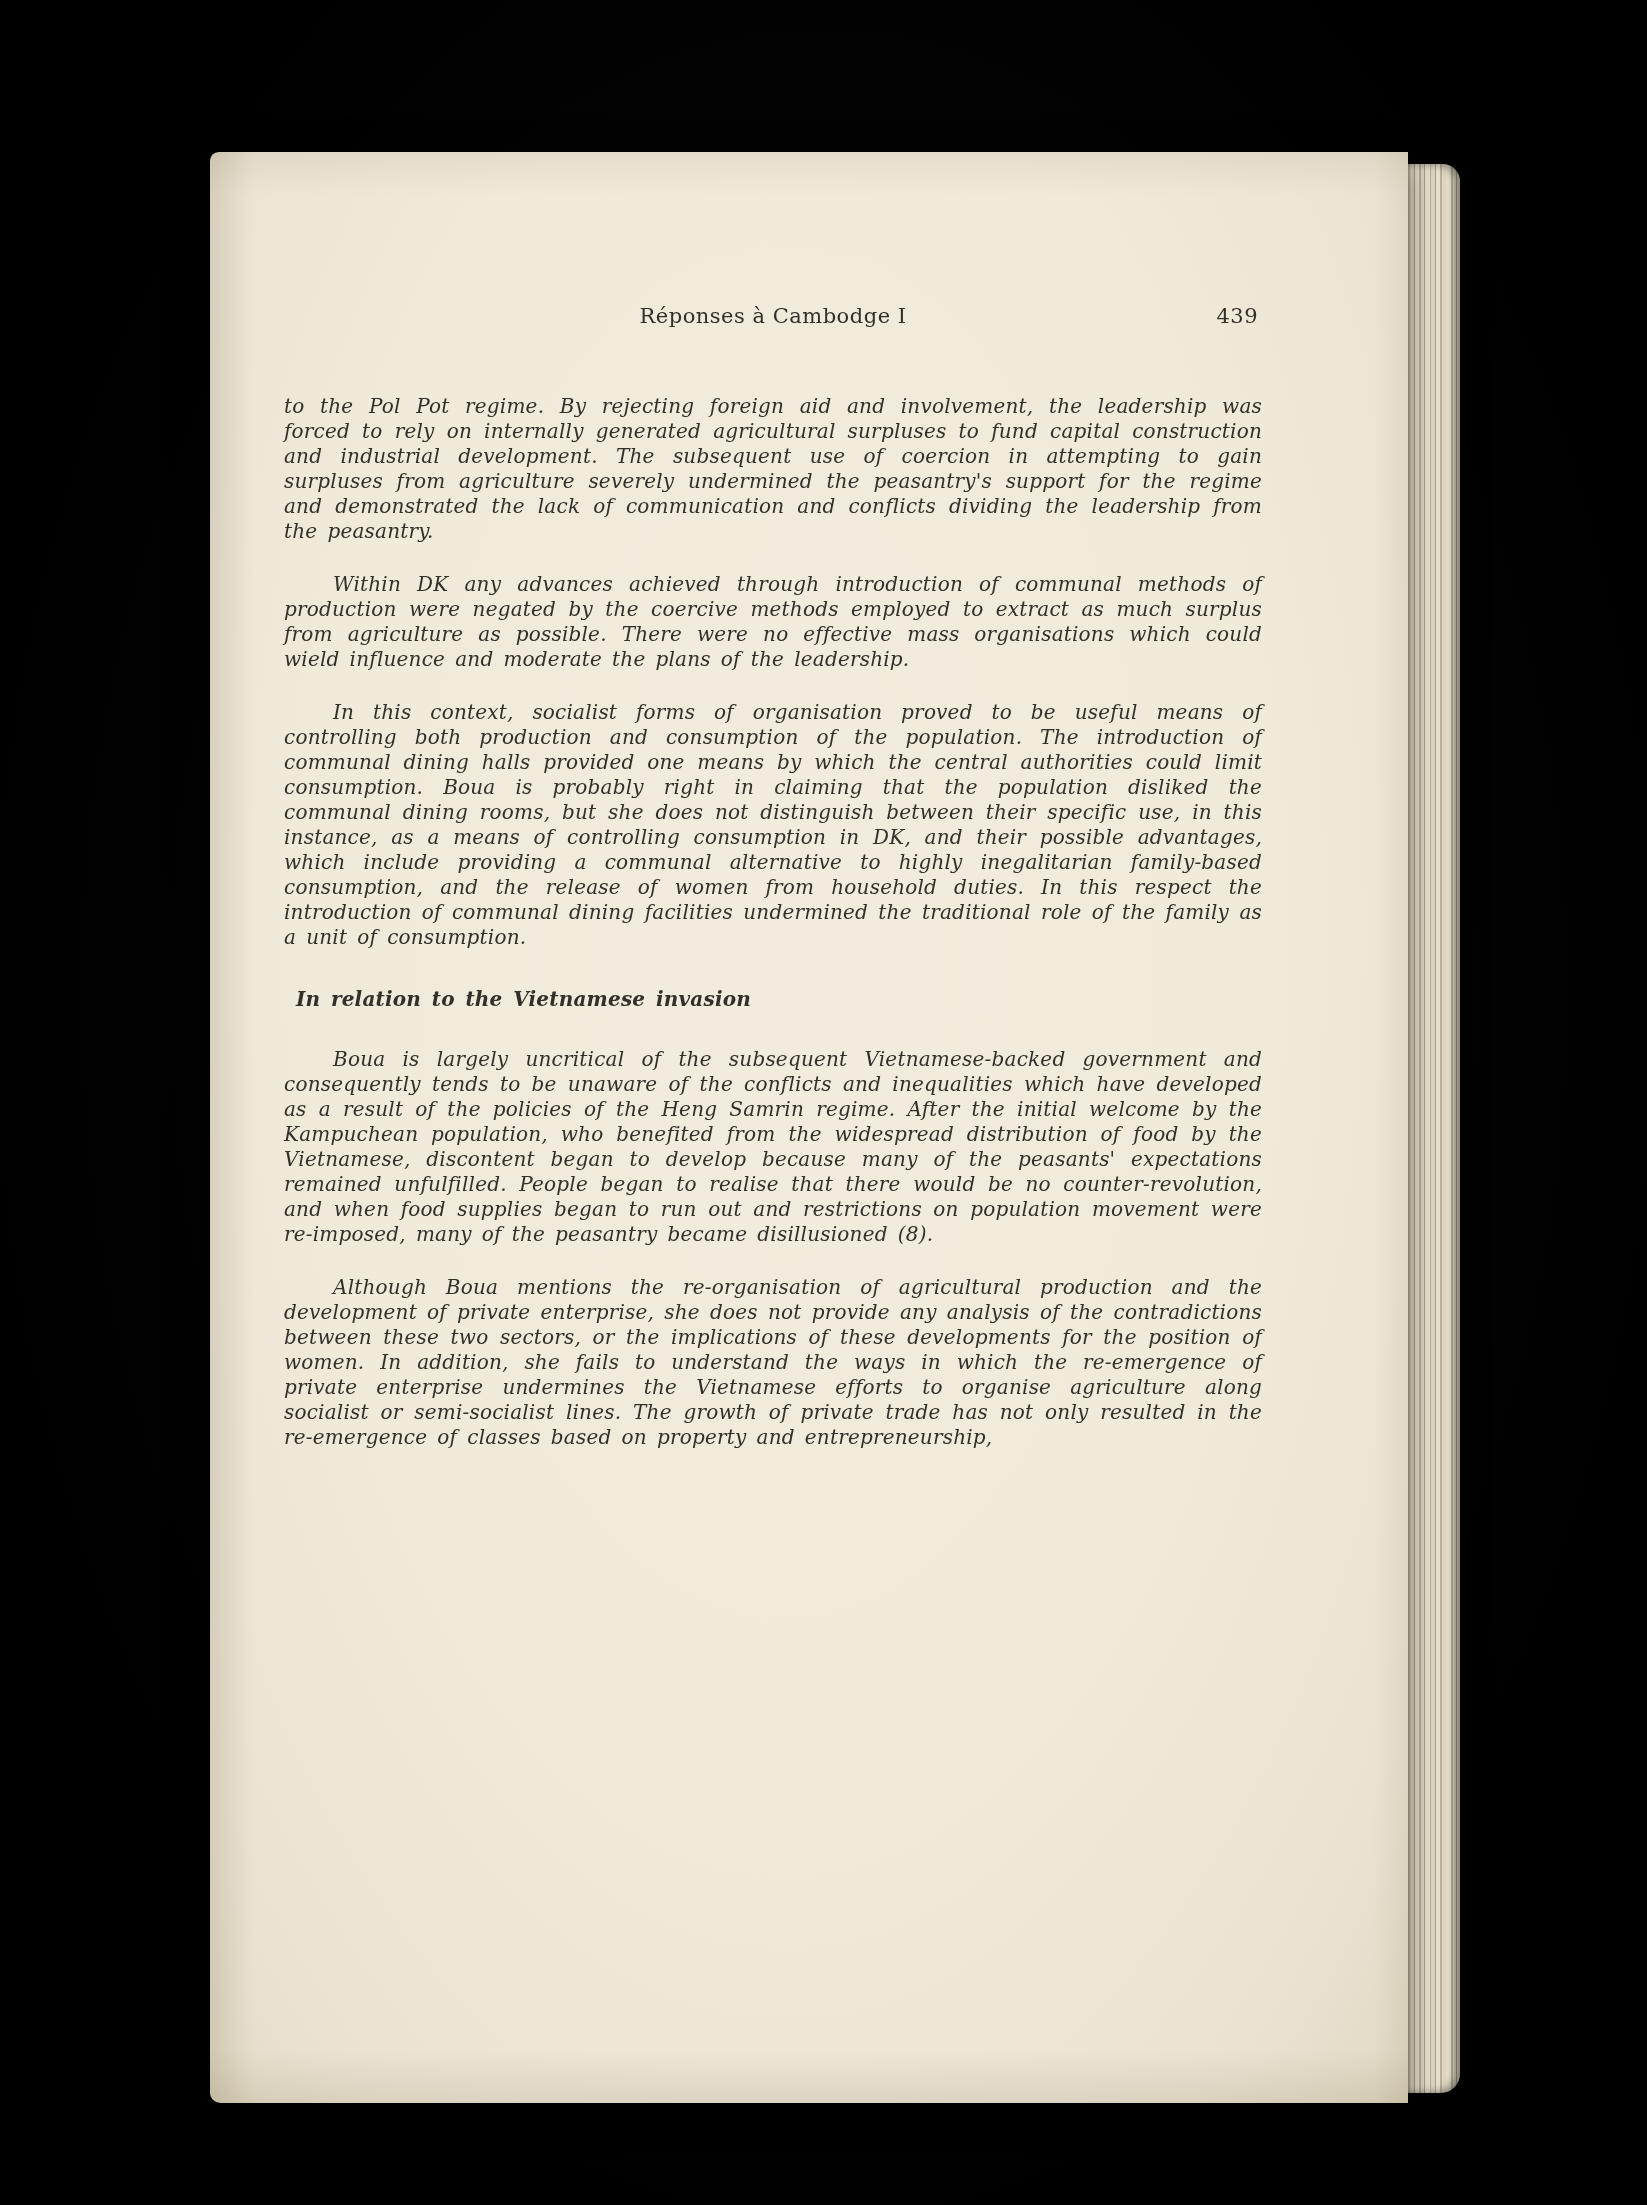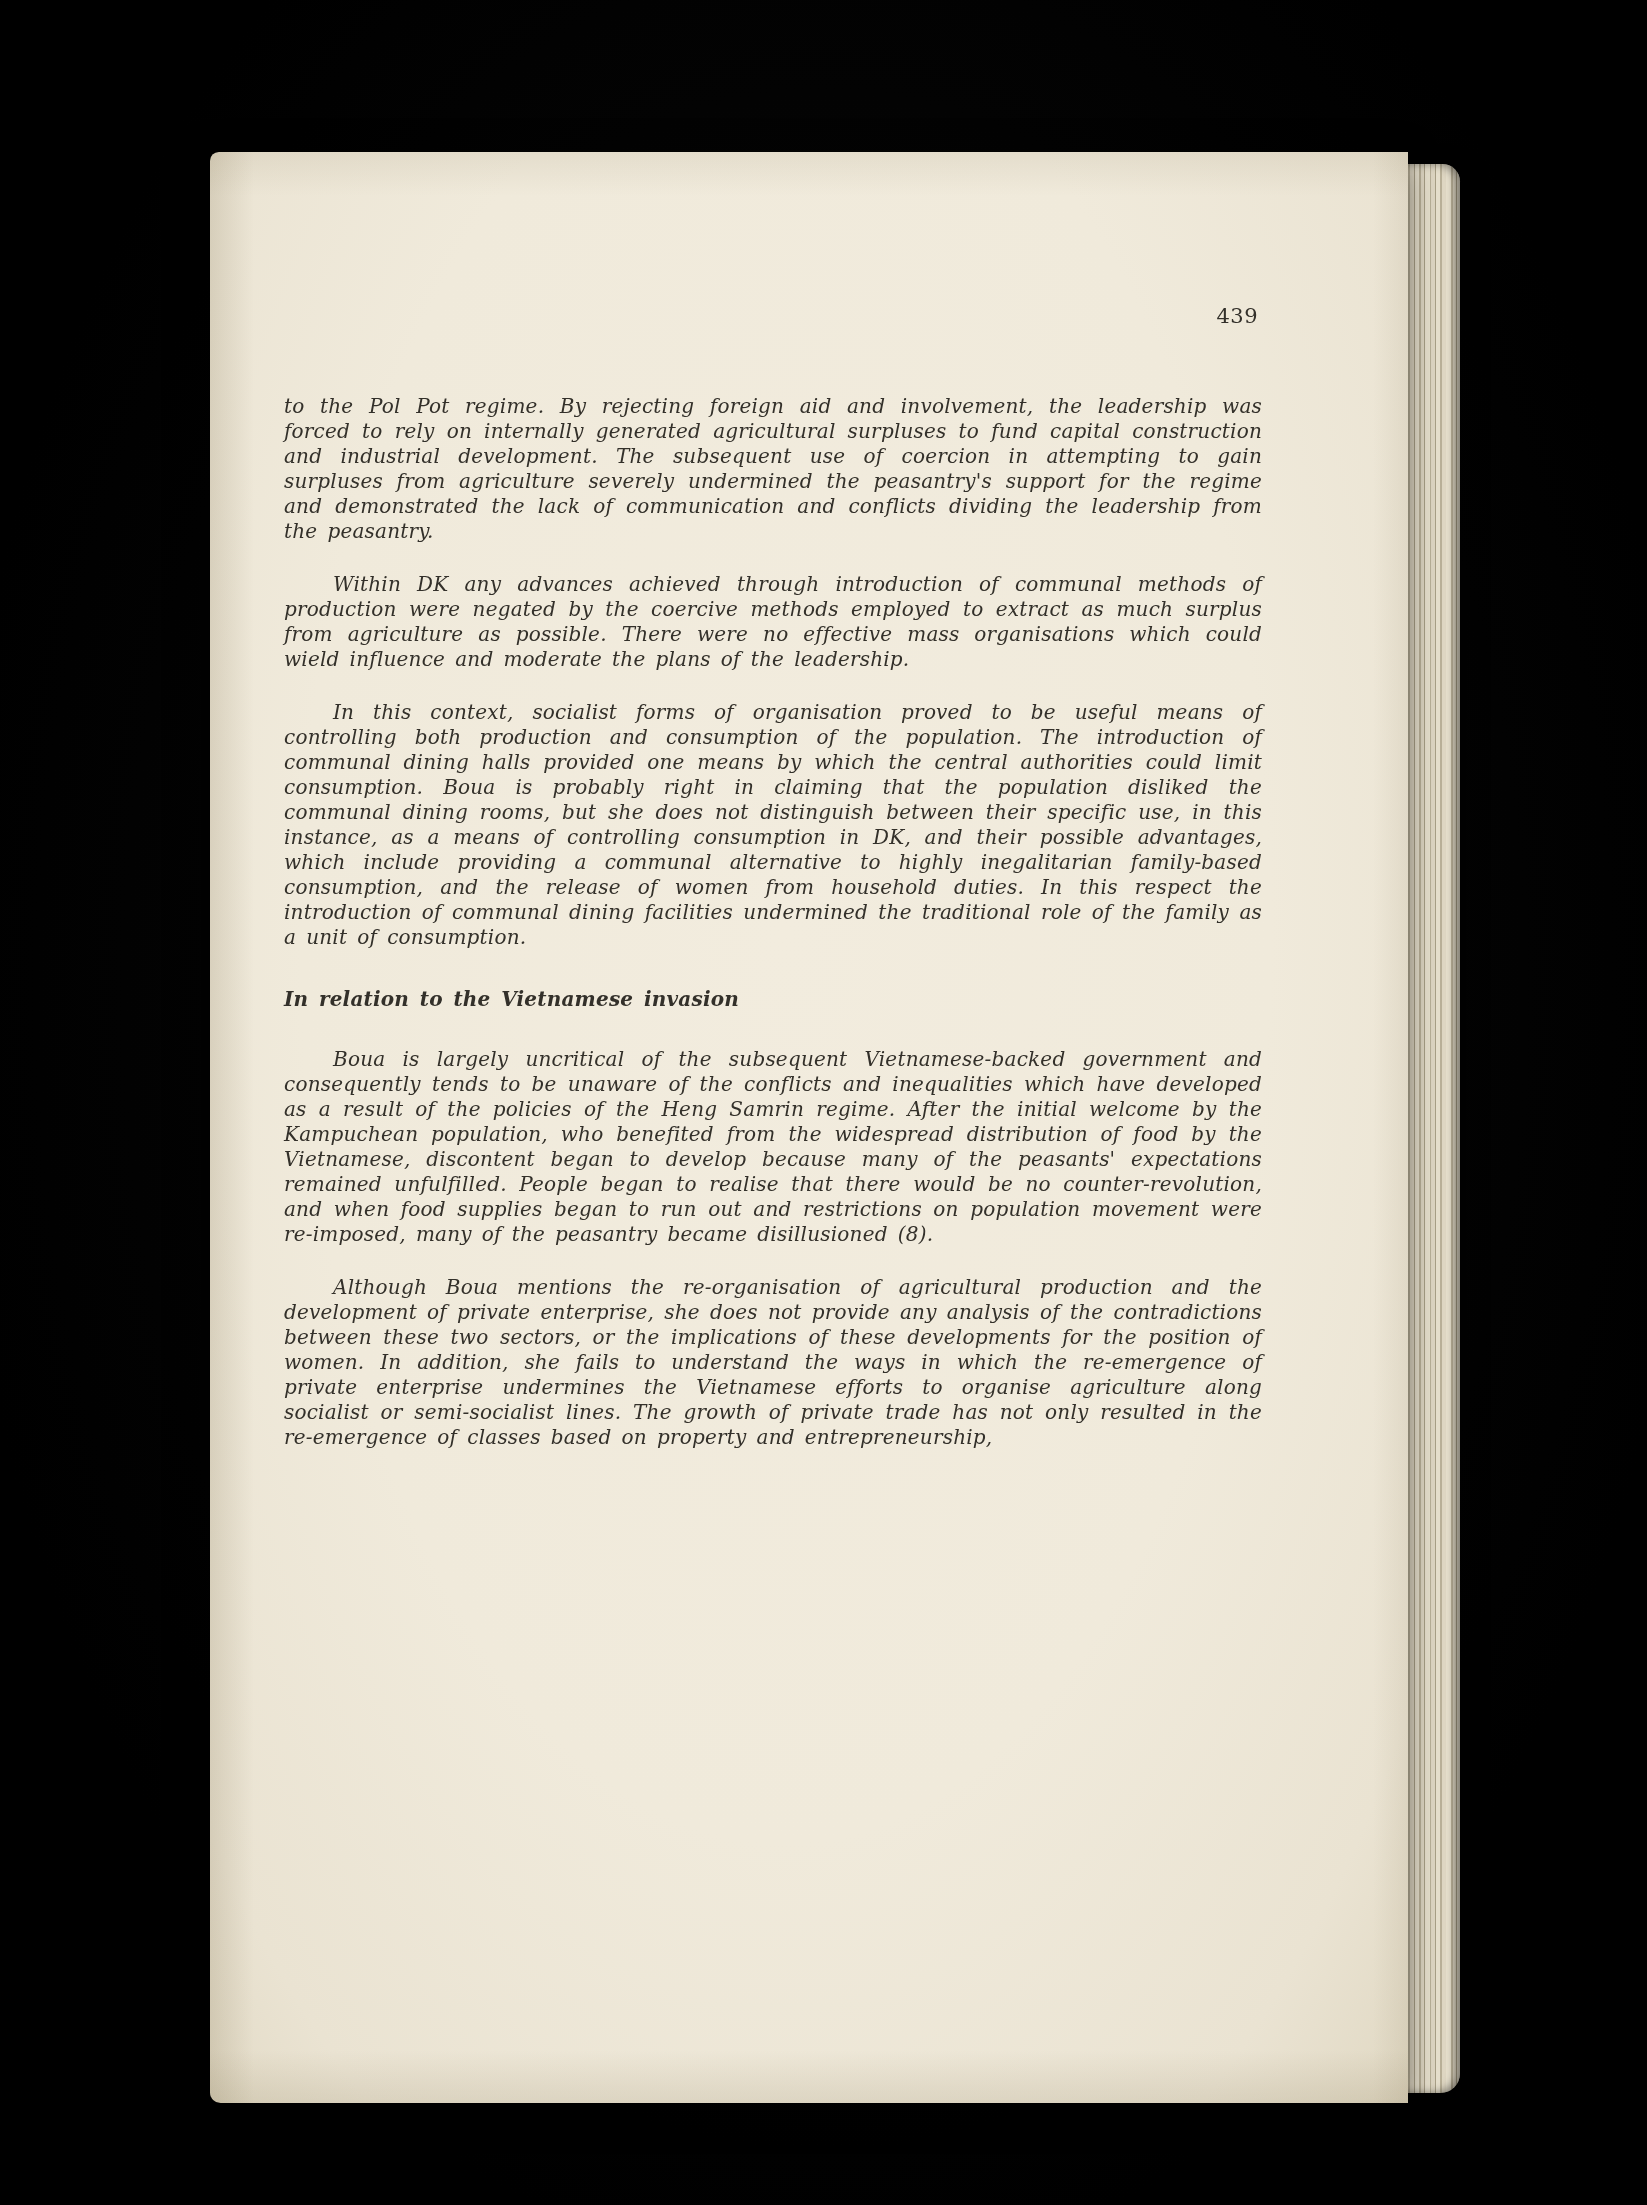--- a/index.html
+++ b/index.html
@@ -83,39 +83,40 @@
     font-style: italic;
   }
   .para {
     margin: 0 0 28px 0;
     text-indent: 49px;
   }
   .para.no-indent {
     text-indent: 0;
   }
   .section-heading {
-    margin: 37px 0 35px 0;
+    margin: 37px 0 35px 12px;
     font-size: 20px;
     font-weight: bold;
     letter-spacing: 0.2px;
     text-align: left;
     text-indent: 0;
   }
 </style>
 </head>
 <body>
 
 <div class="scan-bg"></div>
 
 <div class="edge-stack"></div>
 
 <div class="page">
   <div class="content">
 
     <div class="page-header">
+      <span class="running-title">Réponses à Cambodge I</span>
       <span class="page-number">439</span>
     </div>
 
     <div class="page-body">
       <p class="para no-indent">to the Pol Pot regime. By rejecting foreign aid and involvement, the leadership was forced to rely on internally generated agricultural surpluses to fund capital construction and industrial development. The subsequent use of coercion in attempting to gain surpluses from agriculture severely undermined the peasantry's support for the regime and demonstrated the lack of communication and conflicts dividing the leadership from the peasantry.</p>
       <p class="para">Within DK any advances achieved through introduction of communal methods of production were negated by the coercive methods employed to extract as much surplus from agriculture as possible. There were no effective mass organisations which could wield influence and moderate the plans of the leadership.</p>
       <p class="para">In this context, socialist forms of organisation proved to be useful means of controlling both production and consumption of the population. The introduction of communal dining halls provided one means by which the central authorities could limit consumption. Boua is probably right in claiming that the population disliked the communal dining rooms, but she does not distinguish between their specific use, in this instance, as a means of controlling consumption in DK, and their possible advantages, which include providing a communal alternative to highly inegalitarian family-based consumption, and the release of women from household duties. In this respect the introduction of communal dining facilities undermined the traditional role of the family as a unit of consumption.</p>
       <h3 class="section-heading">In relation to the Vietnamese invasion</h3>
       <p class="para">Boua is largely uncritical of the subsequent Vietnamese-backed government and consequently tends to be unaware of the conflicts and inequalities which have developed as a result of the policies of the Heng Samrin regime. After the initial welcome by the Kampuchean population, who benefited from the widespread distribution of food by the Vietnamese, discontent began to develop because many of the peasants' expectations remained unfulfilled. People began to realise that there would be no counter-revolution, and when food supplies began to run out and restrictions on population movement were re-imposed, many of the peasantry became disillusioned (8).</p>
       <p class="para">Although Boua mentions the re-organisation of agricultural production and the development of private enterprise, she does not provide any analysis of the contradictions between these two sectors, or the implications of these developments for the position of women. In addition, she fails to understand the ways in which the re-emergence of private enterprise undermines the Vietnamese efforts to organise agriculture along socialist or semi-socialist lines. The growth of private trade has not only resulted in the re-emergence of classes based on property and entrepreneurship,</p>

